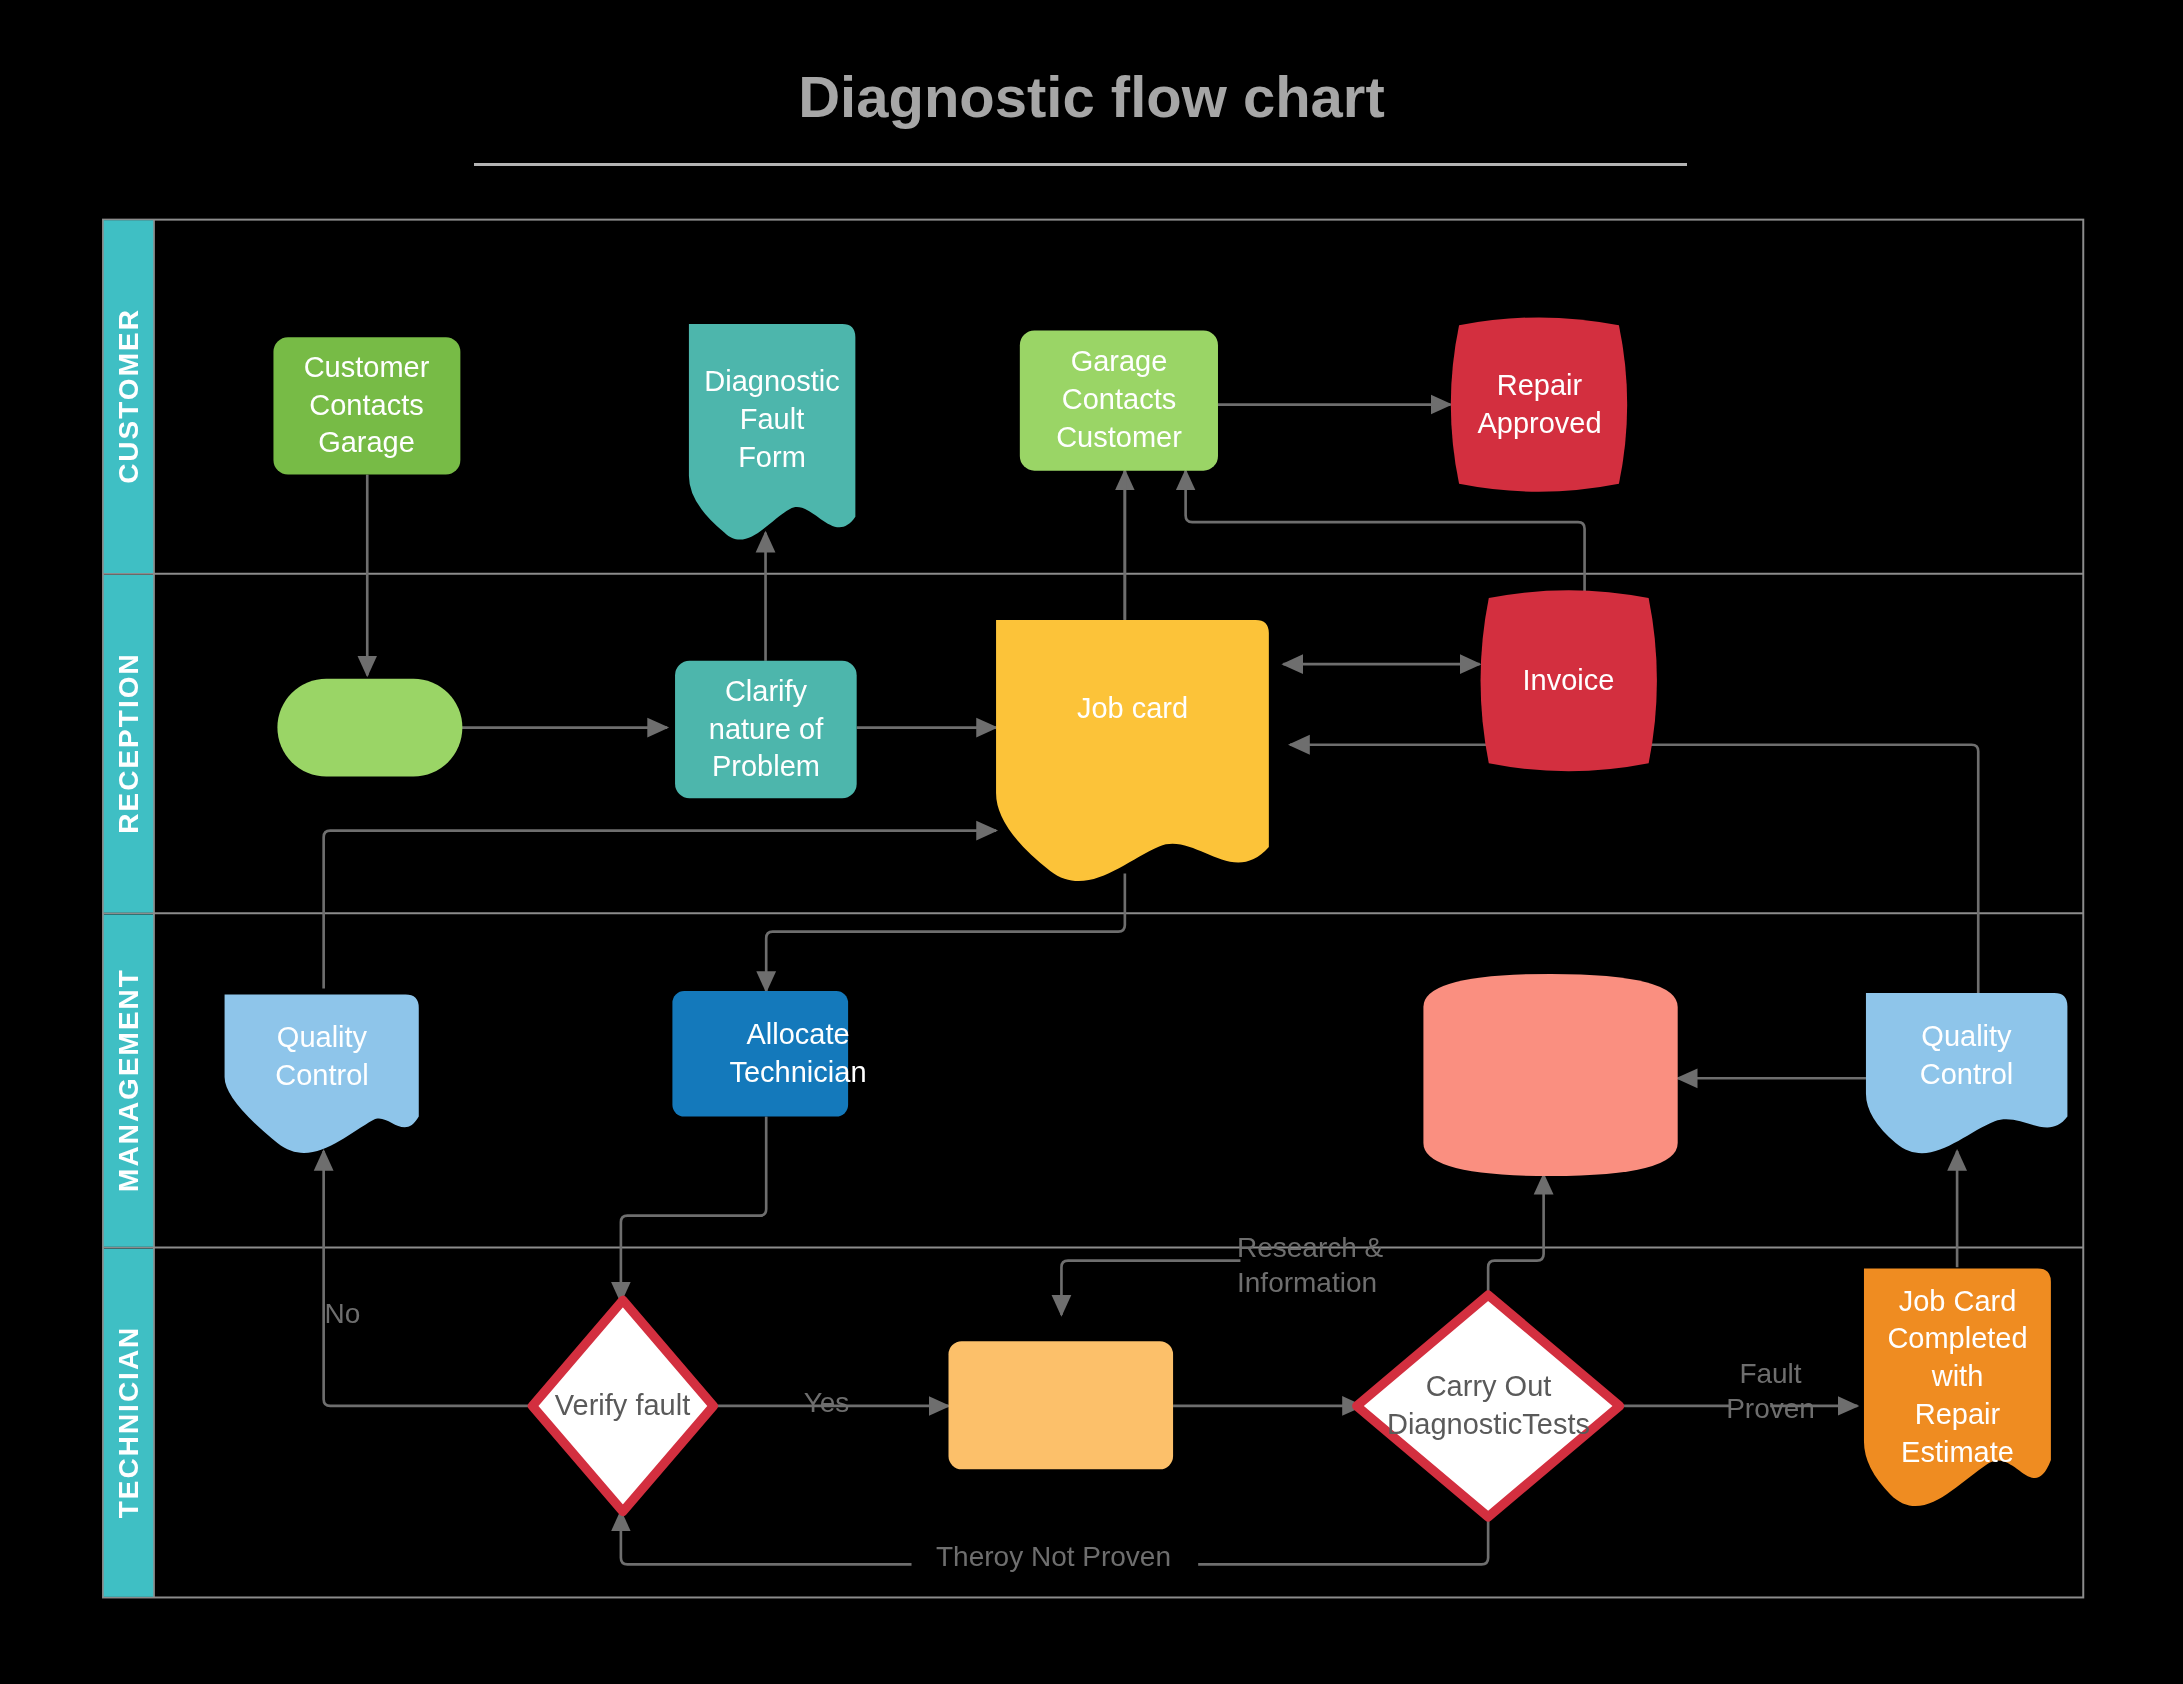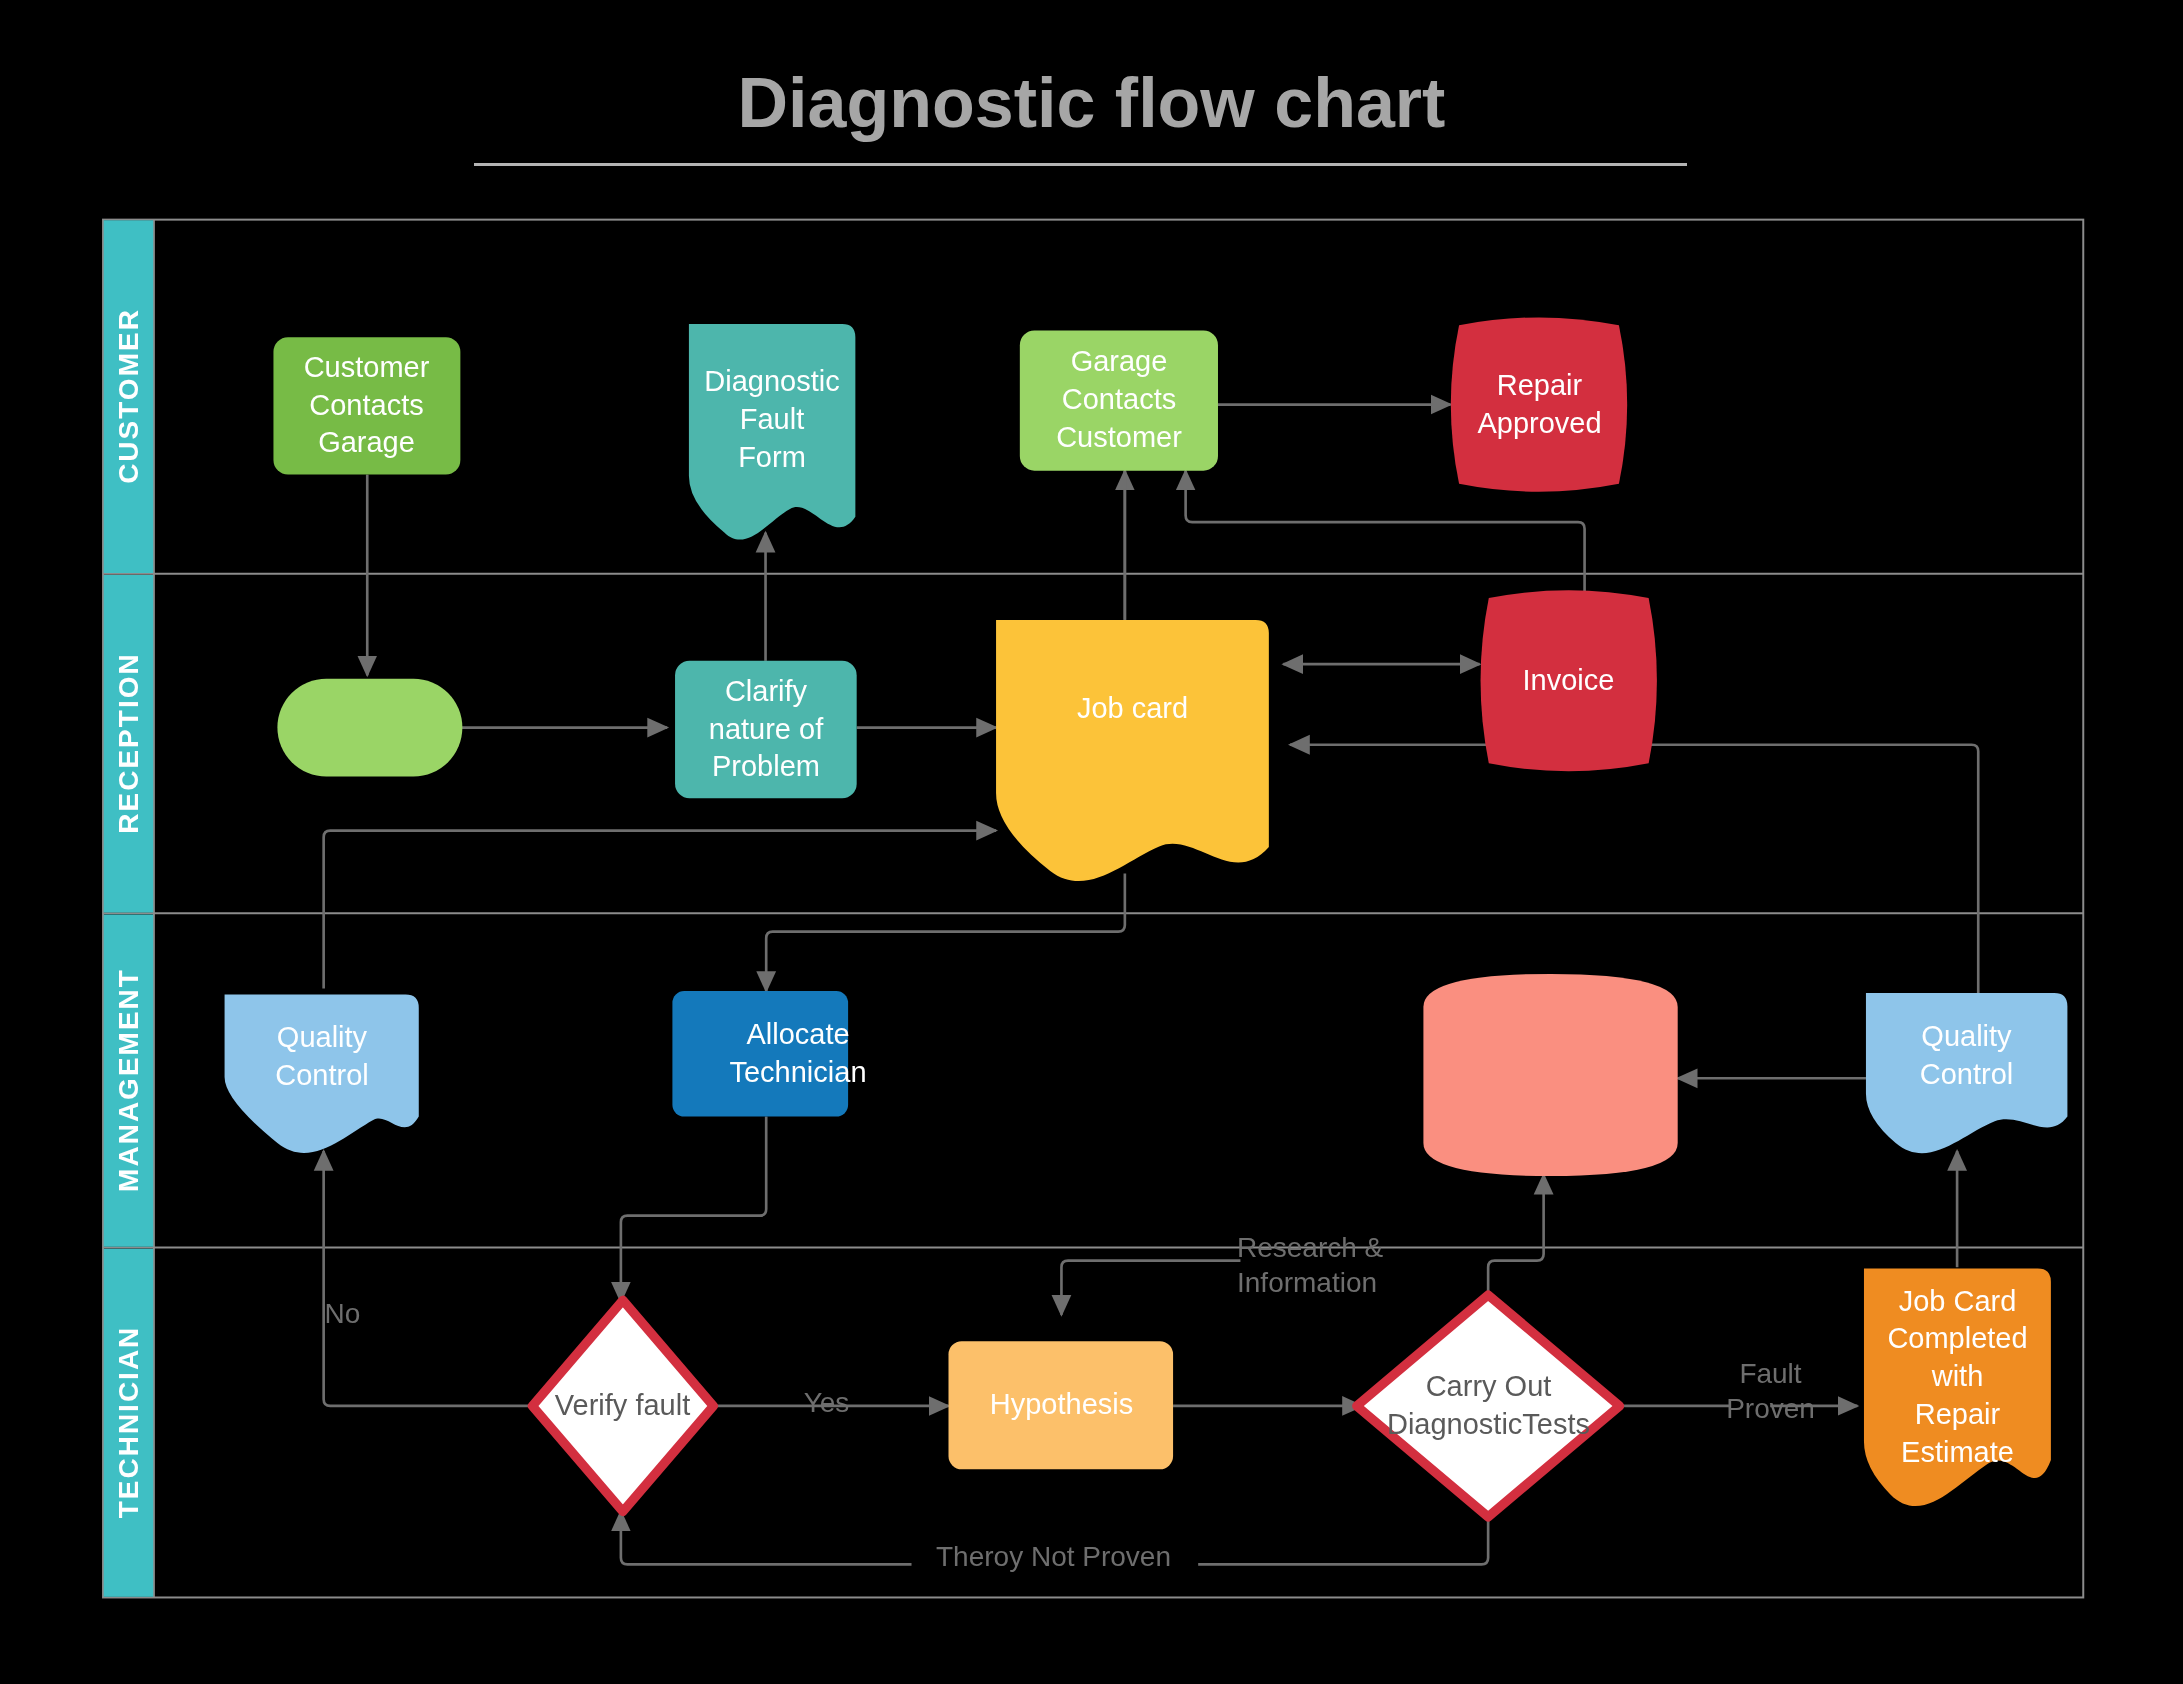--- a/index.html
+++ b/index.html
@@ -1,20 +1,20 @@
 <!DOCTYPE html>
 <html style="font-size:10.6px"><head>
 <meta charset="utf-8">
 <style>
   html,body{margin:0;padding:0;background:#000;}
   body{width:2183px;height:1685px;position:relative;overflow:hidden;
        font-family:"Liberation Sans","DejaVu Sans",sans-serif;}
   #stage{position:absolute;inset:0;}
   #title{position:absolute;left:0;top:63px;width:2183px;text-align:center;
-         color:#a6a6a6;font-size:70px;font-weight:bold;letter-spacing:0px;}
+         color:#a6a6a6;font-size:58px;font-weight:bold;letter-spacing:0px;}
   #title-rule{position:absolute;left:474px;top:163px;width:1213px;height:2.6px;background:#b3b3b3;}
   svg{position:absolute;left:0;top:0;width:2183px;height:1685px;}
   .node-label{position:absolute;display:flex;align-items:center;justify-content:center;
               text-align:center;color:#ffffff;font-size:29px;line-height:1.30;
               pointer-events:none;white-space:pre-line;}
   .node-label.dark{color:#5a5a5a;}
   .lane-label{position:absolute;color:#fff;font-weight:bold;font-size:28px;letter-spacing:2px;
               transform-origin:center center;white-space:nowrap;}
   .edge-label{position:absolute;color:#6e6e6e;font-size:28px;line-height:1.25;
               text-align:center;white-space:pre-line;}
@@ -203,21 +203,20 @@
 
   <div class="node-label" style="left:672px;top:991px;width:212px;height:126px;padding-left:20px;">Allocate
 Technician</div>
 
 
   <div class="node-label" style="left:1866px;top:993px;width:201px;height:126px;">Quality
 Control</div>
 
   <div class="node-label dark" style="left:532px;top:1374px;width:181px;height:63px;">Verify fault</div>
 
-  <div class="node-label" style="left:949px;top:1341px;width:225px;height:128px;">Hypothesis</div>
 
   <div class="node-label dark" style="left:1357px;top:1362px;width:263px;height:87px;">Carry Out
 DiagnosticTests</div>
 
   <div class="node-label" style="left:1864px;top:1268px;width:187px;height:218px;">Job Card
 Completed
 with
 Repair
 Estimate</div>
 

